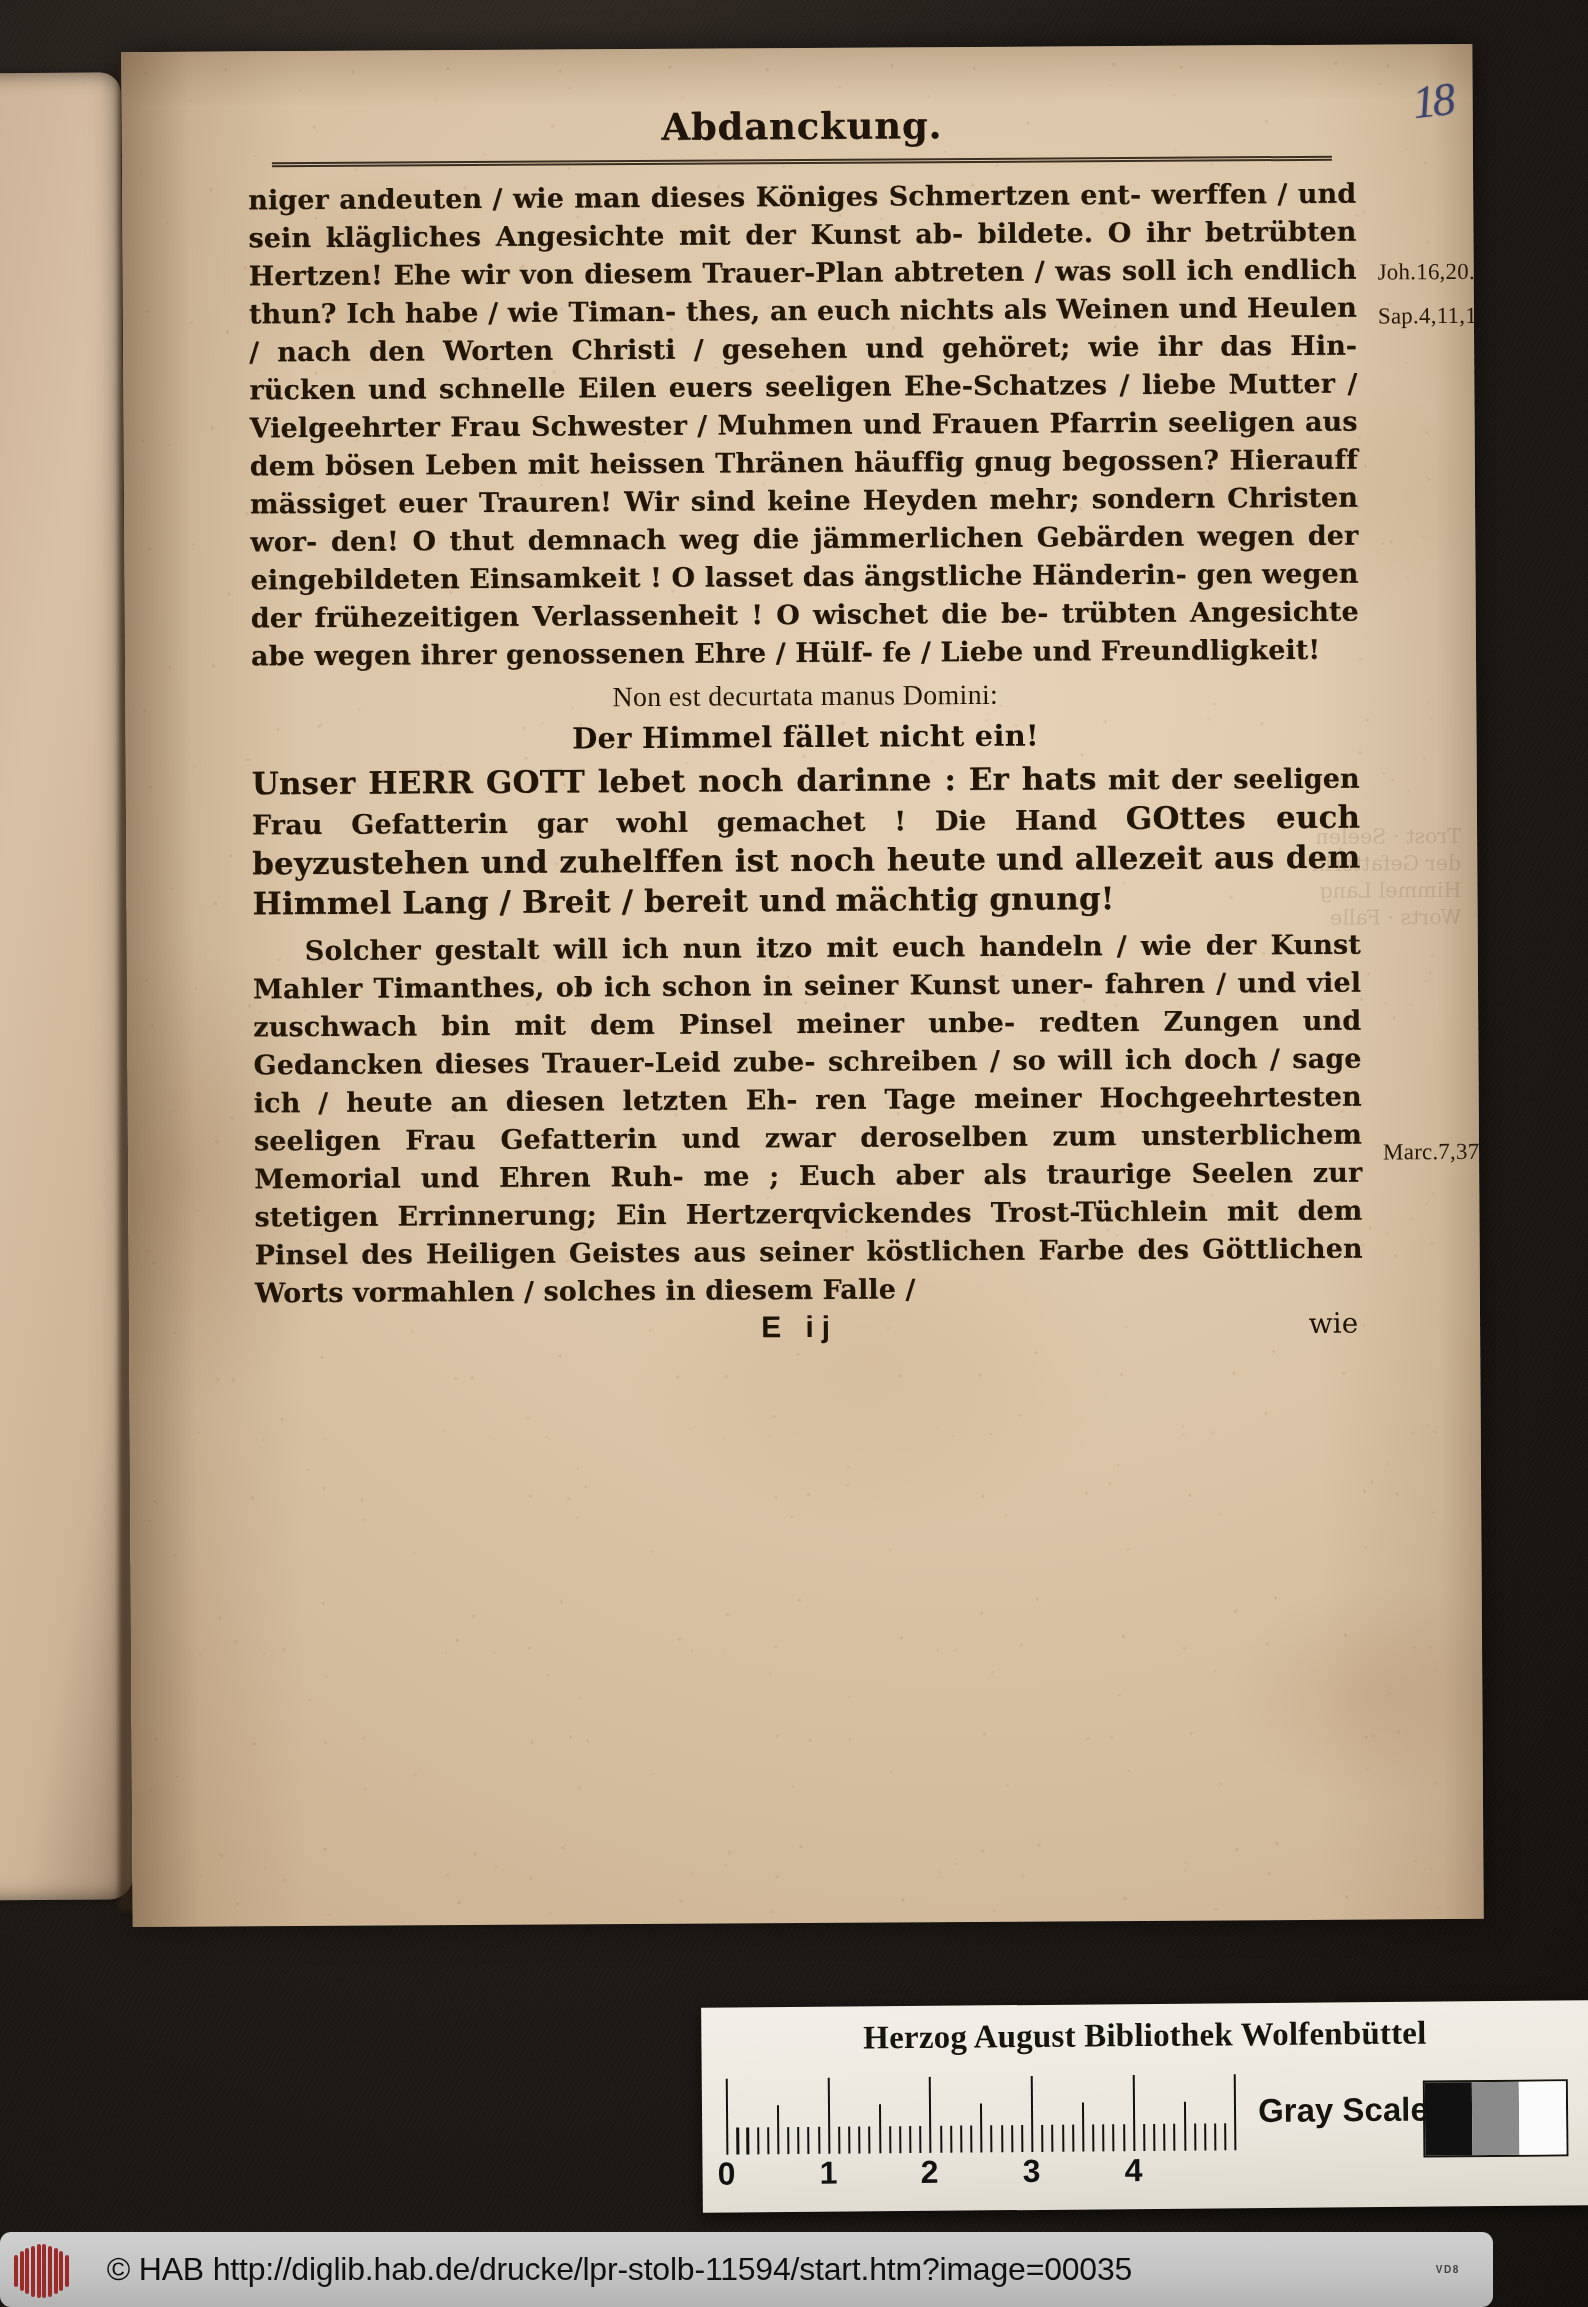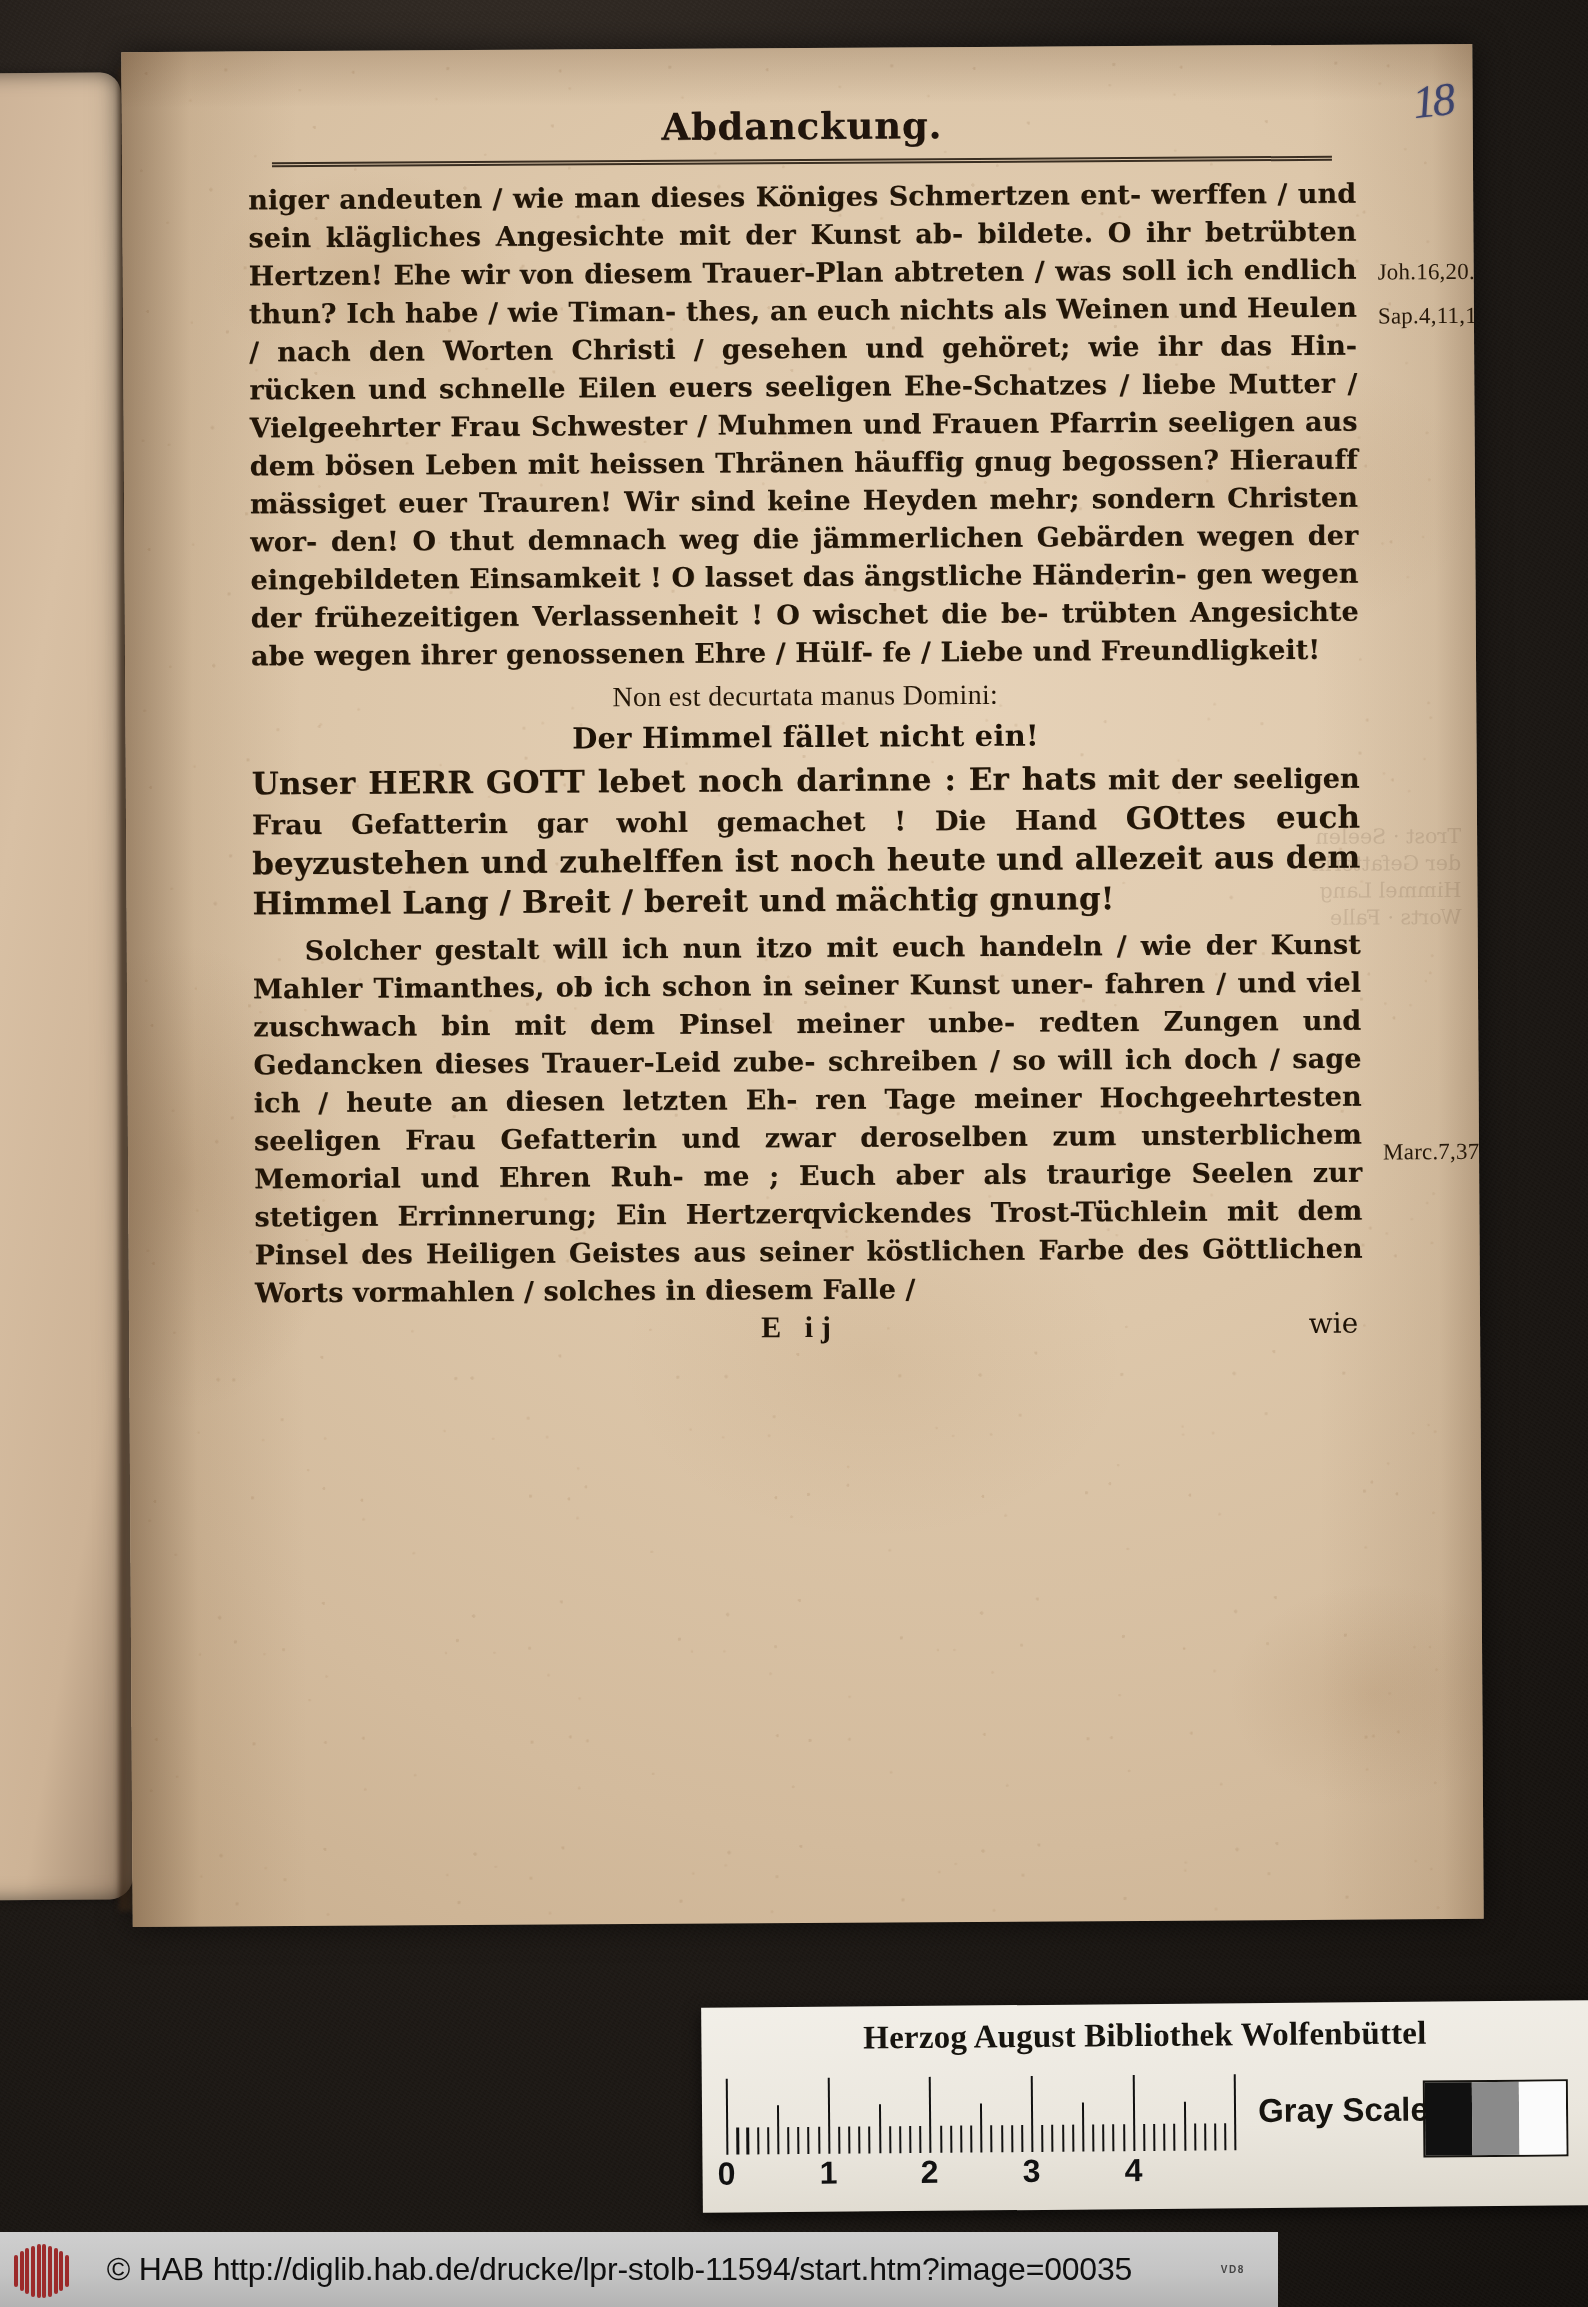--- a/index.html
+++ b/index.html
@@ -98,21 +98,21 @@
 
   
   .margins{position:absolute;left:1255px;top:56px;width:254px;
      font-family:"Liberation Serif",serif;font-size:23px;color:#27190a;
      font-weight:400;letter-spacing:0.2px;}
   .margins div{position:absolute;white-space:nowrap;}
 
   
   .footline{position:relative;height:44px;margin-top:1.6px;}
   .signature{position:absolute;left:50%;transform:translateX(-48px);
-     font-family:Liberation Serif, serif;font-weight:700;font-size:30px;color:#1e1307;
+     font-family:Liberation Sans, sans-serif;font-weight:700;font-size:30px;color:#1e1307;
      letter-spacing:8px;}
   .catchword{position:absolute;right:4.8px;font-family:"DejaVu Serif",serif;
      font-weight:400;font-size:28px;color:#1e1307;}
 
   
   .bleed{position:absolute;right:16px;top:779px;width:238px;opacity:.12;
      font-family:"DejaVu Serif",serif;font-size:20.7px;line-height:27px;color:#3a2512;
      transform:scaleX(-1);pointer-events:none;}
 
   
@@ -127,23 +127,23 @@
   .ruler-nums{position:absolute;left:24px;top:148px;width:508px;height:40px;}
   .ruler-nums span{position:absolute;font-family:"Liberation Sans",sans-serif;
      font-weight:700;font-size:32px;color:#111;transform:translateX(-50%);}
   .gs-label{position:absolute;left:556px;top:89px;font-family:"Liberation Sans",sans-serif;
      font-weight:700;font-size:33px;color:#16140f;}
   .gs-swatch{position:absolute;left:721px;top:79px;width:141px;height:73px;display:flex;
      border:2.4px solid #15130f;}
   .gs-swatch i{display:block;height:100%;}
 
   
-  .footer{position:absolute;left:0;bottom:0;width:1278px;height:75px;
+  .footer{position:absolute;left:0;bottom:0;width:1493px;height:75px;
      background:linear-gradient(180deg,#cfcfcf 0%,#c4c4c4 55%,#b3b3b3 100%);
-     display:flex;align-items:center;}
+     display:flex;align-items:center;border-radius:11px;}
   .hab-logo{width:59px;height:57px;margin-left:12.7px;flex:0 0 auto;position:relative;}
   .hab-logo i{position:absolute;top:1.6px;width:4px;background:#9c2a2a;border-radius:2.4px;}
   .footer-url{margin-left:35px;font-family:"Liberation Sans",sans-serif;font-size:32px;
      color:#0f0f0f;letter-spacing:-0.2px;white-space:nowrap;}
   .vd-mark{position:absolute;right:33px;font-family:"Liberation Sans",sans-serif;
      font-size:10px;color:#444;letter-spacing:1.6px;font-weight:700;}
 </style>
 </head>
 <body>
 

